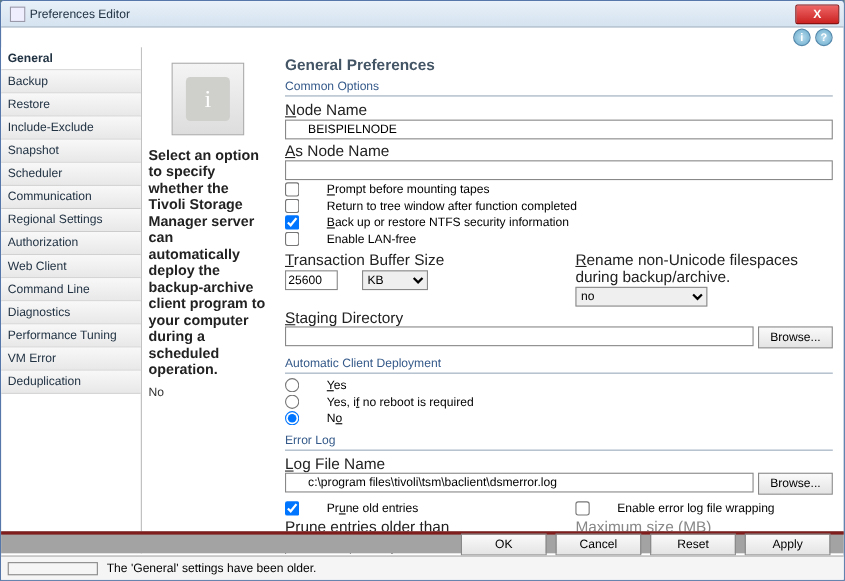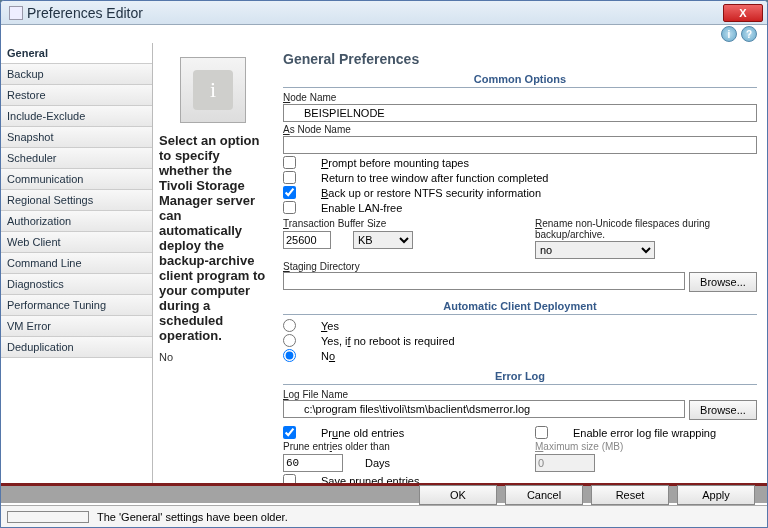--- a/index.html
+++ b/index.html
@@ -1,36 +1,36 @@
 <!DOCTYPE html>
 <html><head>
 <meta charset="utf-8">
 <style>
   * { box-sizing: border-box; font-family: "Segoe UI", Tahoma, sans-serif; }
   body { margin: 0; background: #5a7a8a; width: 768px; height: 528px; overflow: hidden; }
   .window { position: absolute; left: 0; top: 0; width: 768px; height: 528px; background: #fff; border: 1px solid #5577aa; border-radius: 4px 4px 0 0; overflow: hidden; }
   .titlebar { height: 24px; background: linear-gradient(#e8f0f8, #d5e3f0); display: flex; align-items: center; justify-content: space-between; padding: 0 4px; border-bottom: 1px solid #9ab; }
-  .titlebar .title { font-size: 14px; color: #234; padding-left: 4px; display:flex; align-items:center; gap:4px;}
+  .titlebar .title { font-size: 11px; color: #234; padding-left: 4px; display:flex; align-items:center; gap:4px;}
   .title .appicon{width:14px;height:14px;border:1px solid #99a;background:#eef;display:inline-block;}
   .titlebar .close { width: 40px; height: 18px; background: linear-gradient(#e66, #c22); border: 1px solid #811; border-radius: 2px; color: #fff; font-size: 11px; font-weight: bold; display: flex; align-items: center; justify-content: center; cursor: pointer; }
   .toprow { height: 18px; display: flex; justify-content: flex-end; align-items: center; gap: 4px; padding-right: 10px; }
   .helpicon { width: 16px; height: 16px; border-radius: 50%; background: radial-gradient(#bde, #6ac); border: 1px solid #58a; color: #fff; font-size: 10px; font-weight: bold; display: flex; align-items: center; justify-content: center; }
   .body { display: flex; height: 460px; }
-  .sidebar { width: 152px; border-right: 1px solid #bbb; overflow-y: auto; }
+  .sidebar { width: 128px; border-right: 1px solid #bbb; overflow-y: auto; }
   .sidebar-item { font-size: 11px; padding: 4px 6px; border-bottom: 1px solid #ccc; background: linear-gradient(#f8f8f8, #e8e8e8); cursor: pointer; color: #234; }
   .sidebar-item.selected { background: #fff; font-weight: bold; }
   .infobox { width: 120px; padding: 8px 6px; font-size: 11px; color: #333; }
   .infobox .iconbox { width: 66px; height: 66px; border: 1px solid #aaa; background: linear-gradient(#f4f4f4,#ddd); margin: 6px auto 10px; display:flex;align-items:center;justify-content:center;}
   .infobox .iconbox span{width:40px;height:40px;border-radius:4px;background:#cfcfcc;display:flex;align-items:center;justify-content:center;color:#fff;font-size:22px;font-family:serif;}
   .infobox .desc { font-size: 13px; color:#222; font-weight:bold;}
   .main { flex: 1; overflow-y: auto; padding: 6px 10px 6px 10px; }
   h2.pagetitle { font-size: 14px; color: #456; margin: 2px 0 4px; }
   .section { margin-bottom: 6px; }
-  .section-title { font-size: 11px; font-weight: bold; color: #355a8a; border-bottom: 1px solid #9ab; padding: 2px 0; margin-bottom: 4px; text-align: center; }
-  .lbl { font-size: 10px; color: #222; display:block; margin-top:2px;}
+  .section-title { font-size: 11px; font-weight: normal; color: #355a8a; border-bottom: 1px solid #9ab; padding: 2px 0; margin-bottom: 4px; }
+  .lbl { font-size: 14px; color: #222; display:block; margin-top:2px;}
   .lbl.u{ text-decoration:none;}
   input[type=text].field { width: 100%; font-size: 11px; padding: 1px 20px; border: 1px solid #888; height: 18px; background:#fff;}
   .row { display: flex; align-items: center; gap: 22px; font-size: 11px; margin: 2px 0; }
   .row input[type=checkbox], .row input[type=radio] { margin: 0 3px 0 0; }
   .twocol { display: flex; gap: 30px; }
   .col { flex:1; }
   select.sel, input.num { font-size: 11px; border: 1px solid #888; height: 18px; }
   .btn { font-size: 11px; padding: 2px 10px; border: 1px solid #888; background: linear-gradient(#fafafa,#e4e4e4); cursor: pointer; min-width: 68px; height:20px;}
   .stagingrow{display:flex;gap:4px;}
   .stagingrow input{flex:1;}

